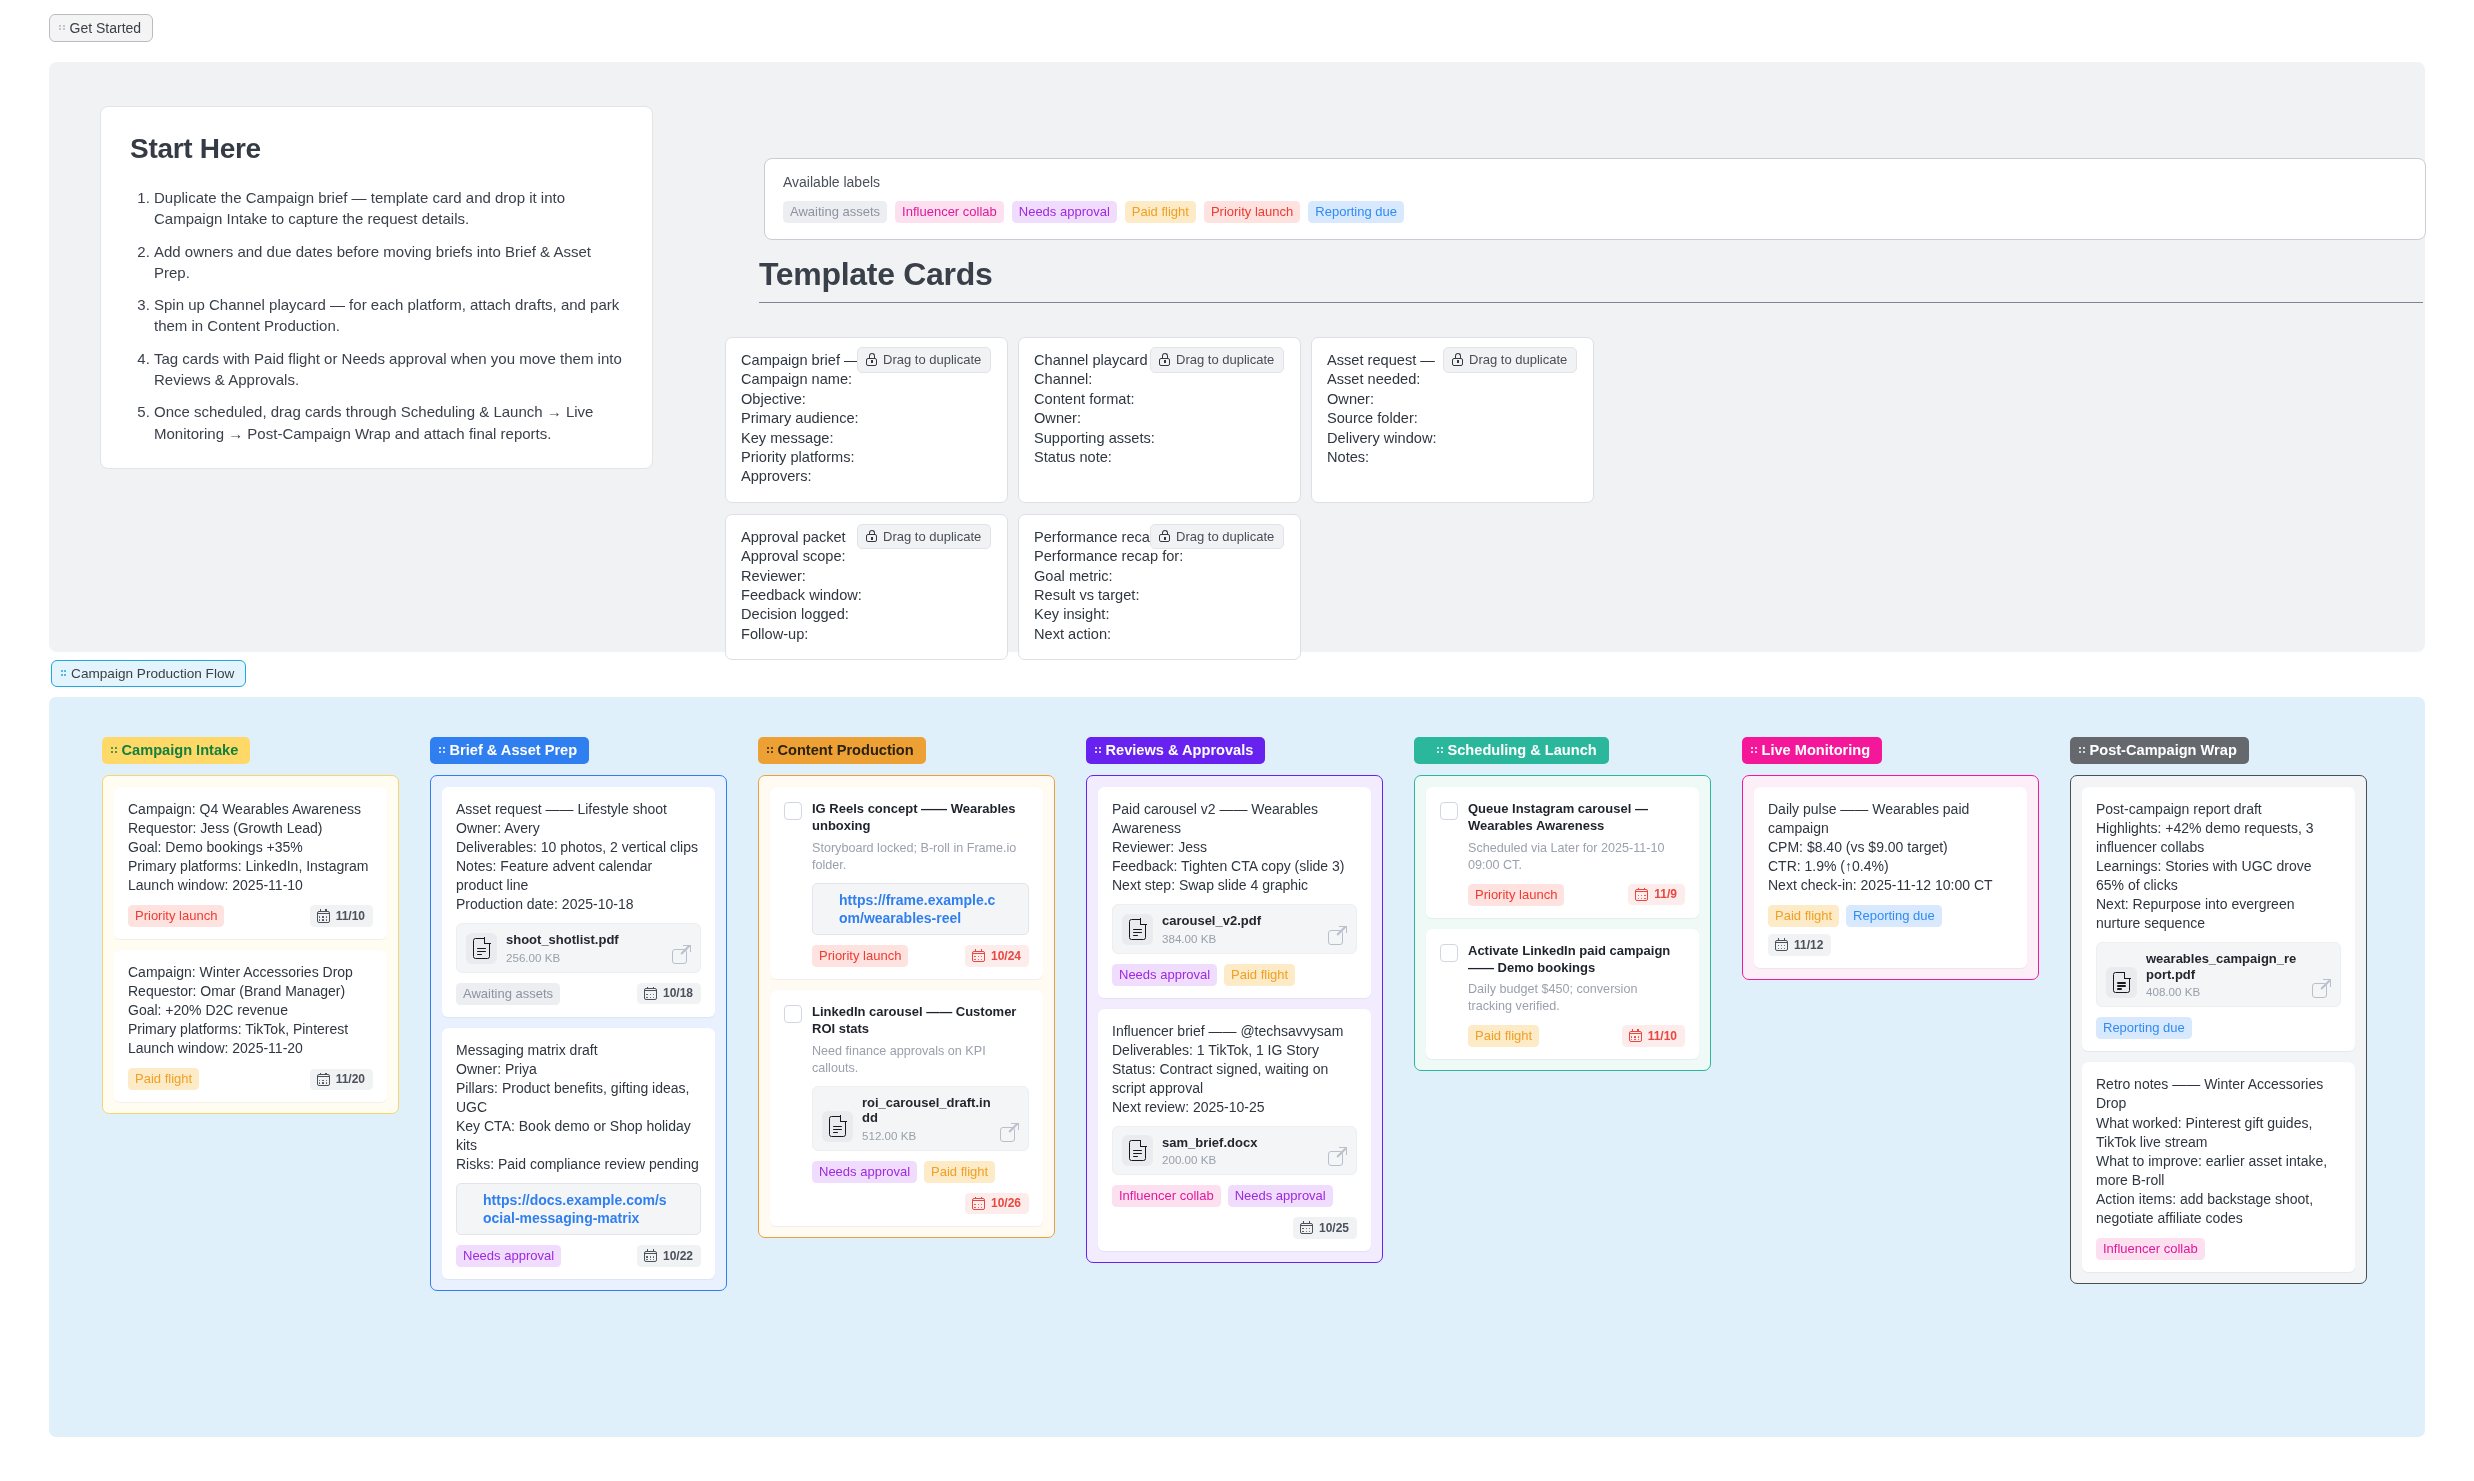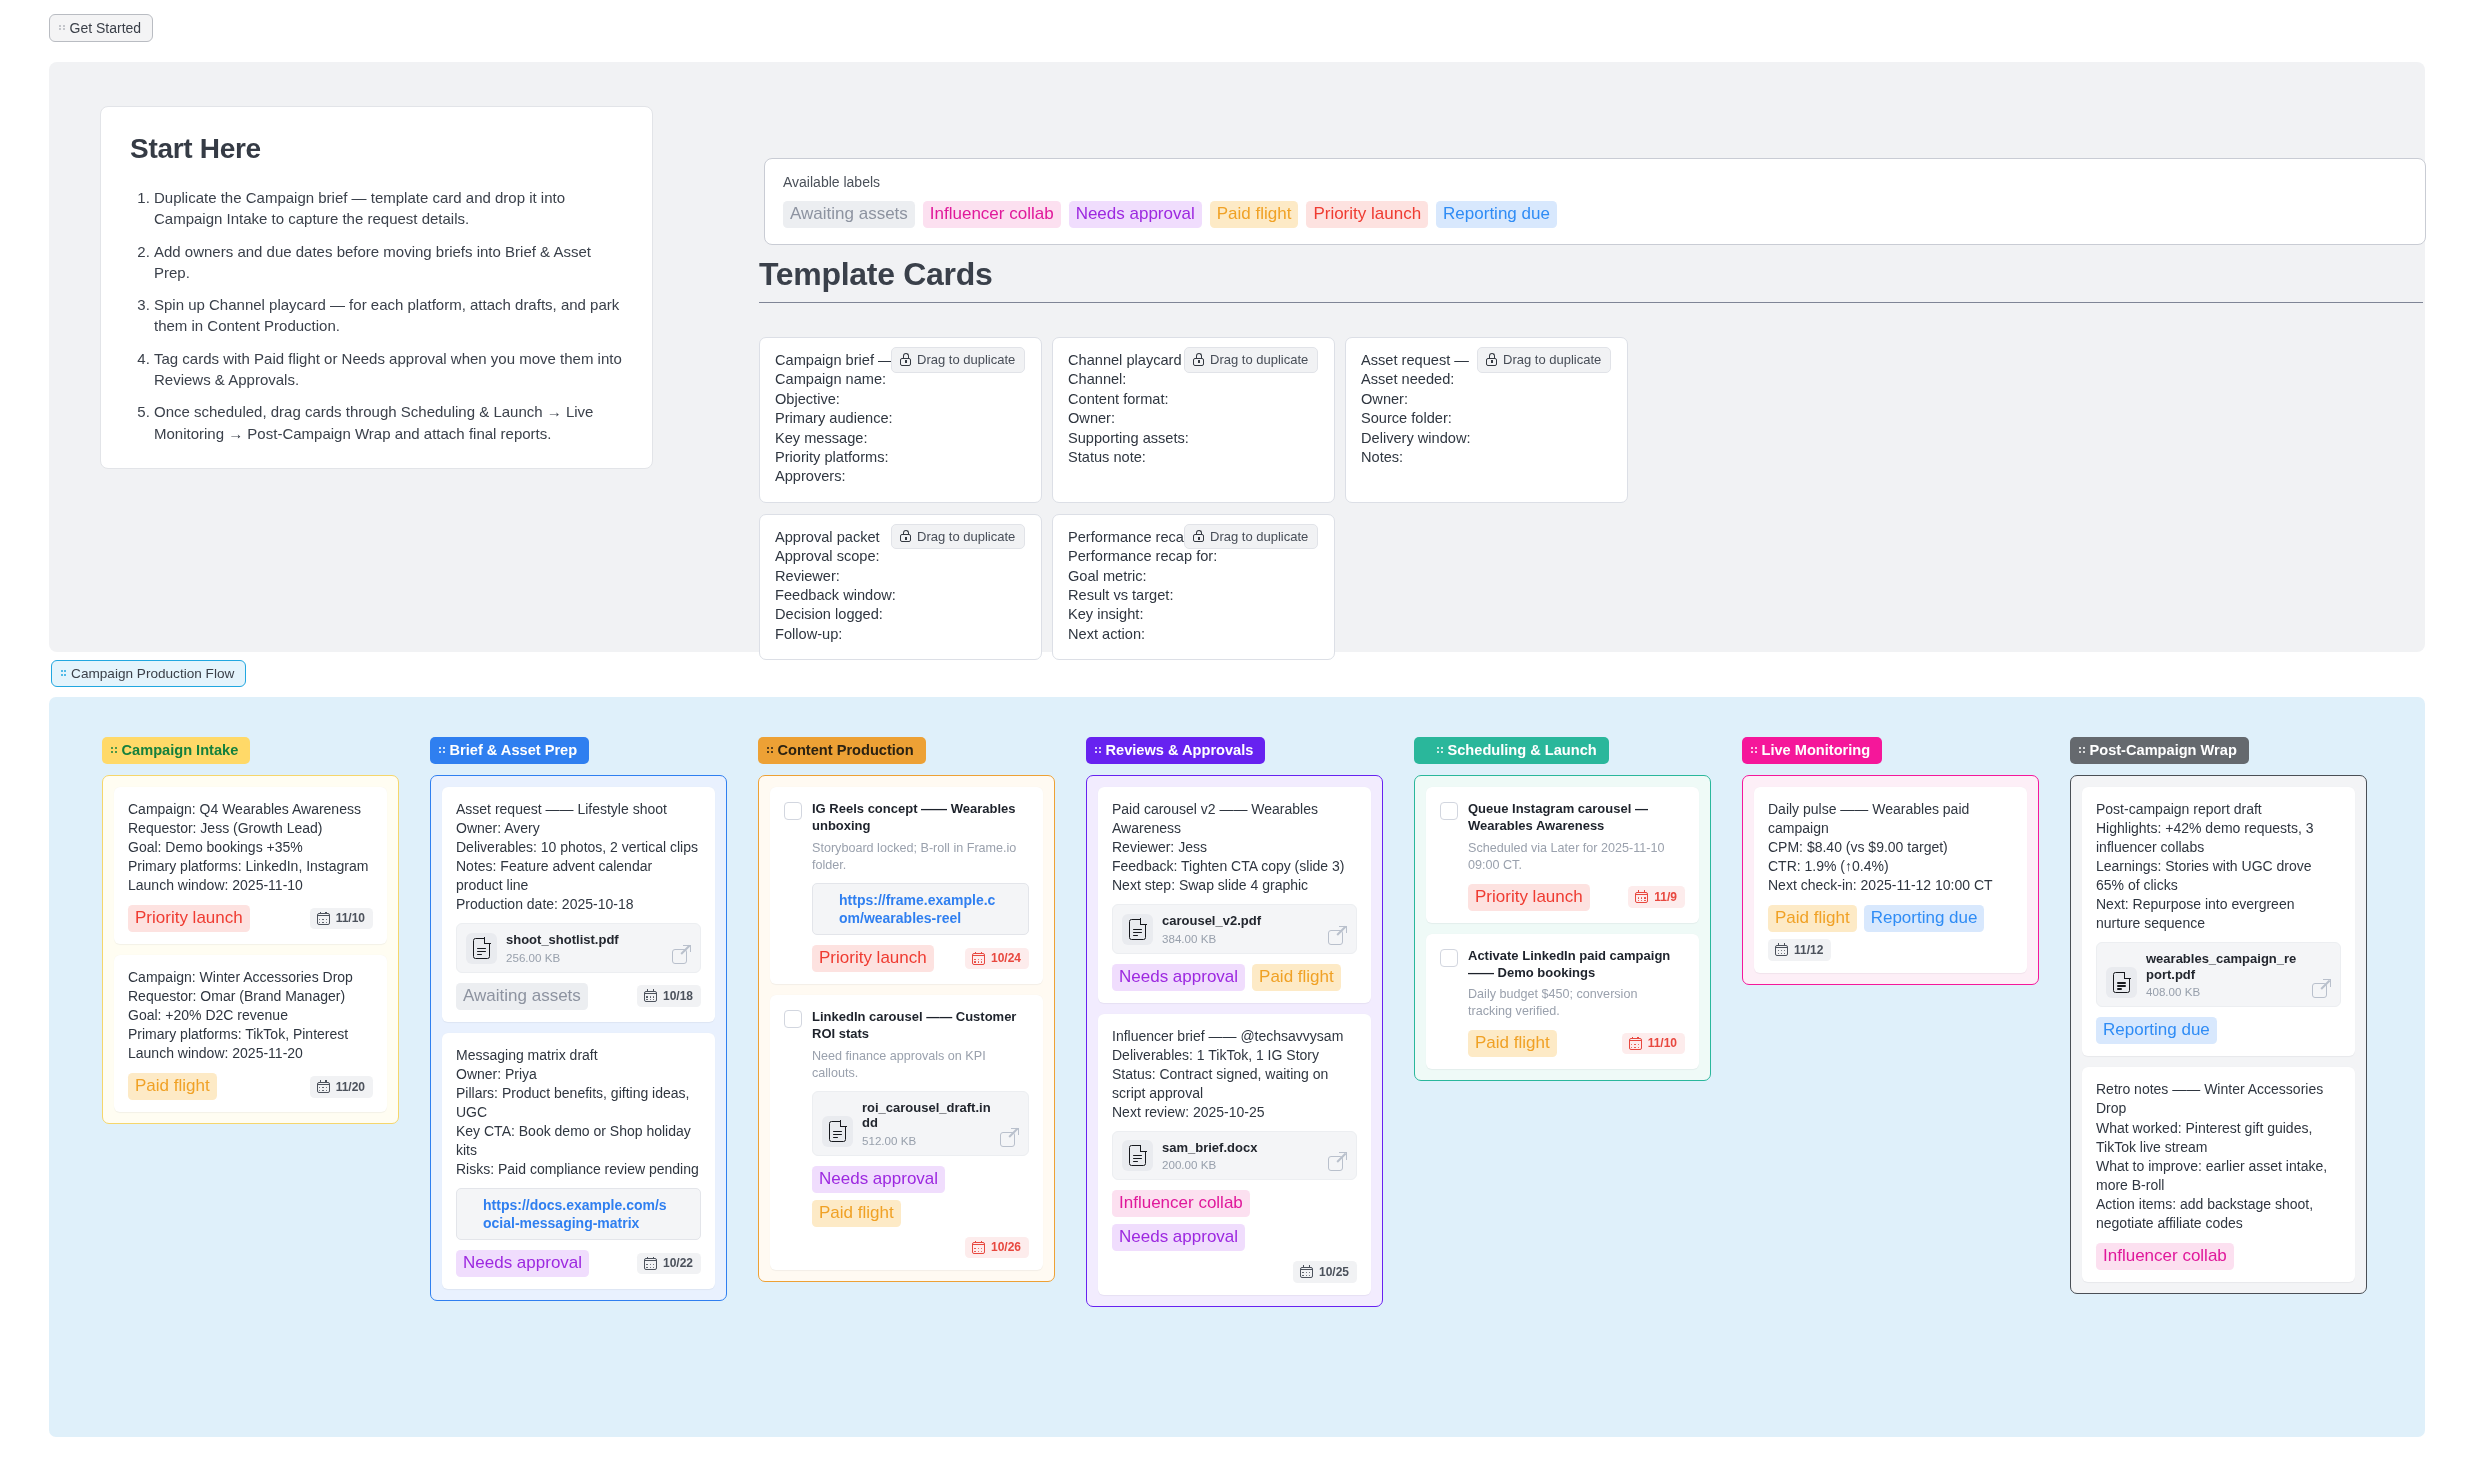--- a/index.html
+++ b/index.html
@@ -60,31 +60,31 @@
     position:absolute; left:715px; top:96px; width:1662px;
     background:#fff; border:0.5px solid #c9ccd4; border-radius:8px;
     padding:15px 18px 16px 18px;
   }
   .labels-box .lbl-title { font-size:14px; color:#4a5059; margin-bottom:11px; }
   .labels-row { display:flex; gap:8px; flex-wrap:wrap; }
 
   .chip {
     display:inline-block; border-radius:4.5px;
     padding:3px 7px 4px 7px;
-    font-size:17px; font-weight:400; white-space:nowrap;
+    font-size:13px; font-weight:400; white-space:nowrap;
   }
 
   
   .tc-heading {
     position:absolute; left:710px; top:194px; width:1664px;
     font-size:32px; font-weight:700; letter-spacing:-0.3px; color:#3a404a;
     padding-bottom:9px; border-bottom:1.5px solid #7f8596;
   }
 
-  .tpl-grid { position:absolute; left:710px; top:275px; width:1667px; }
+  .tpl-grid { position:absolute; left:676px; top:275px; width:1667px; }
   .tpl-row { display:flex; gap:10px; margin-bottom:11px; }
   .tpl-card {
     position:relative; width:283px;
     background:#fff; border:0.5px solid #dcdfe6; border-radius:7px;
     padding:13px 15px 15px 15px; overflow:hidden;
   }
   .tpl-card .line { font-size:14.6px; line-height:1.33; color:#2f3640; white-space:nowrap; }
   .tpl-card .line.first { padding-right:0; }
   .drag-dup {
     position:absolute; top:9px; left:131px;

